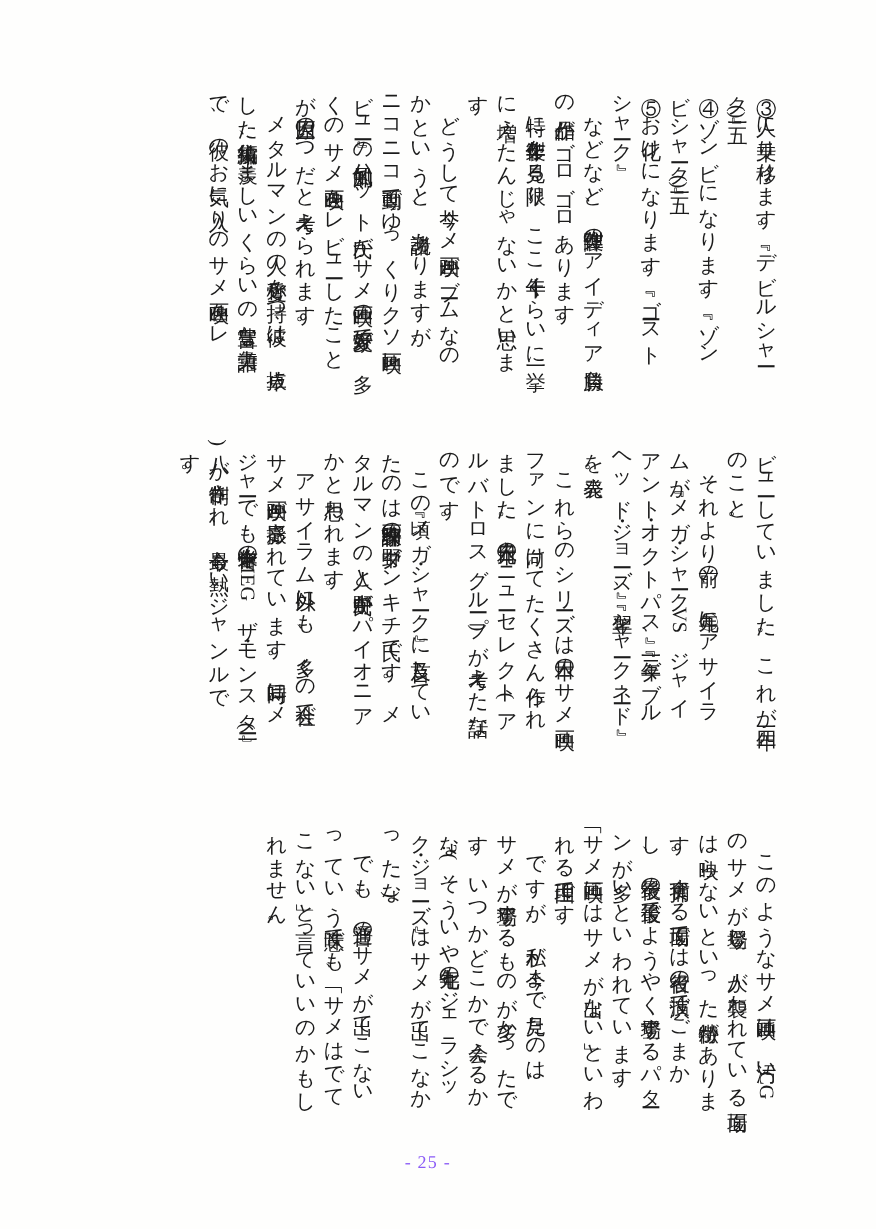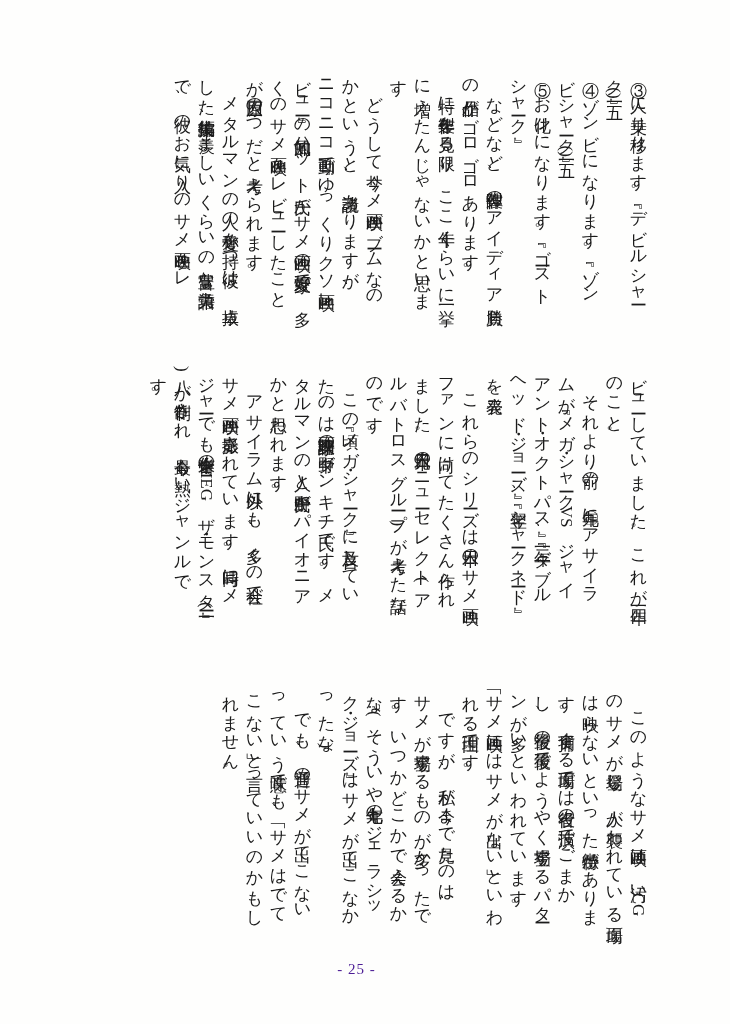--- a/index.html
+++ b/index.html
@@ -45,21 +45,21 @@
   .page-number {
     position: absolute;
     left: 0;
     bottom: 46px;
     width: 100%;
     padding-right: 17px;
     box-sizing: border-box;
     text-align: center;
     font-size: 15px;
     letter-spacing: 1px;
-    color: #4c1d95;
+    color: #8b5cf6;
   }
 </style>
 </head>
 <body>
 
 <div class="page">
 
   <section class="tier tier-1">
     <p>③人に乗り移ります。『デビルシャーク』(一五)</p>
     <p>④ゾンビになります。『ゾンビシャーク』(一五)</p>

